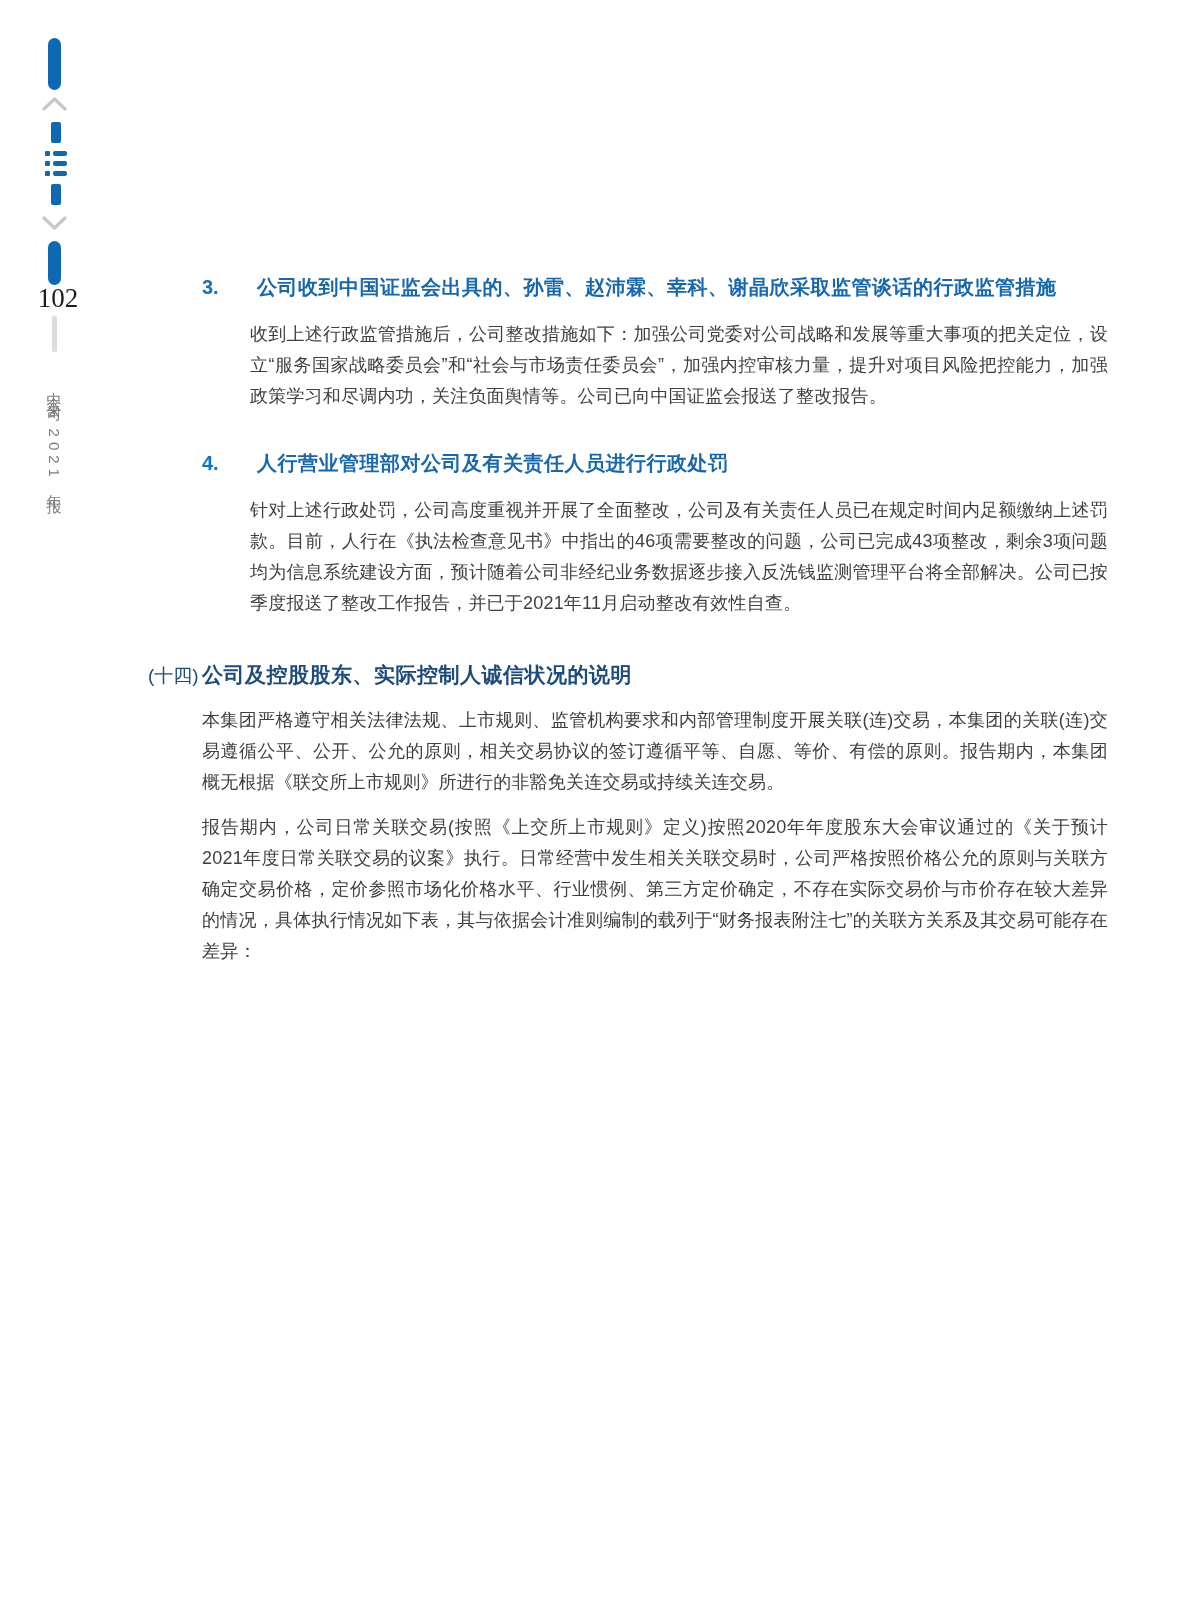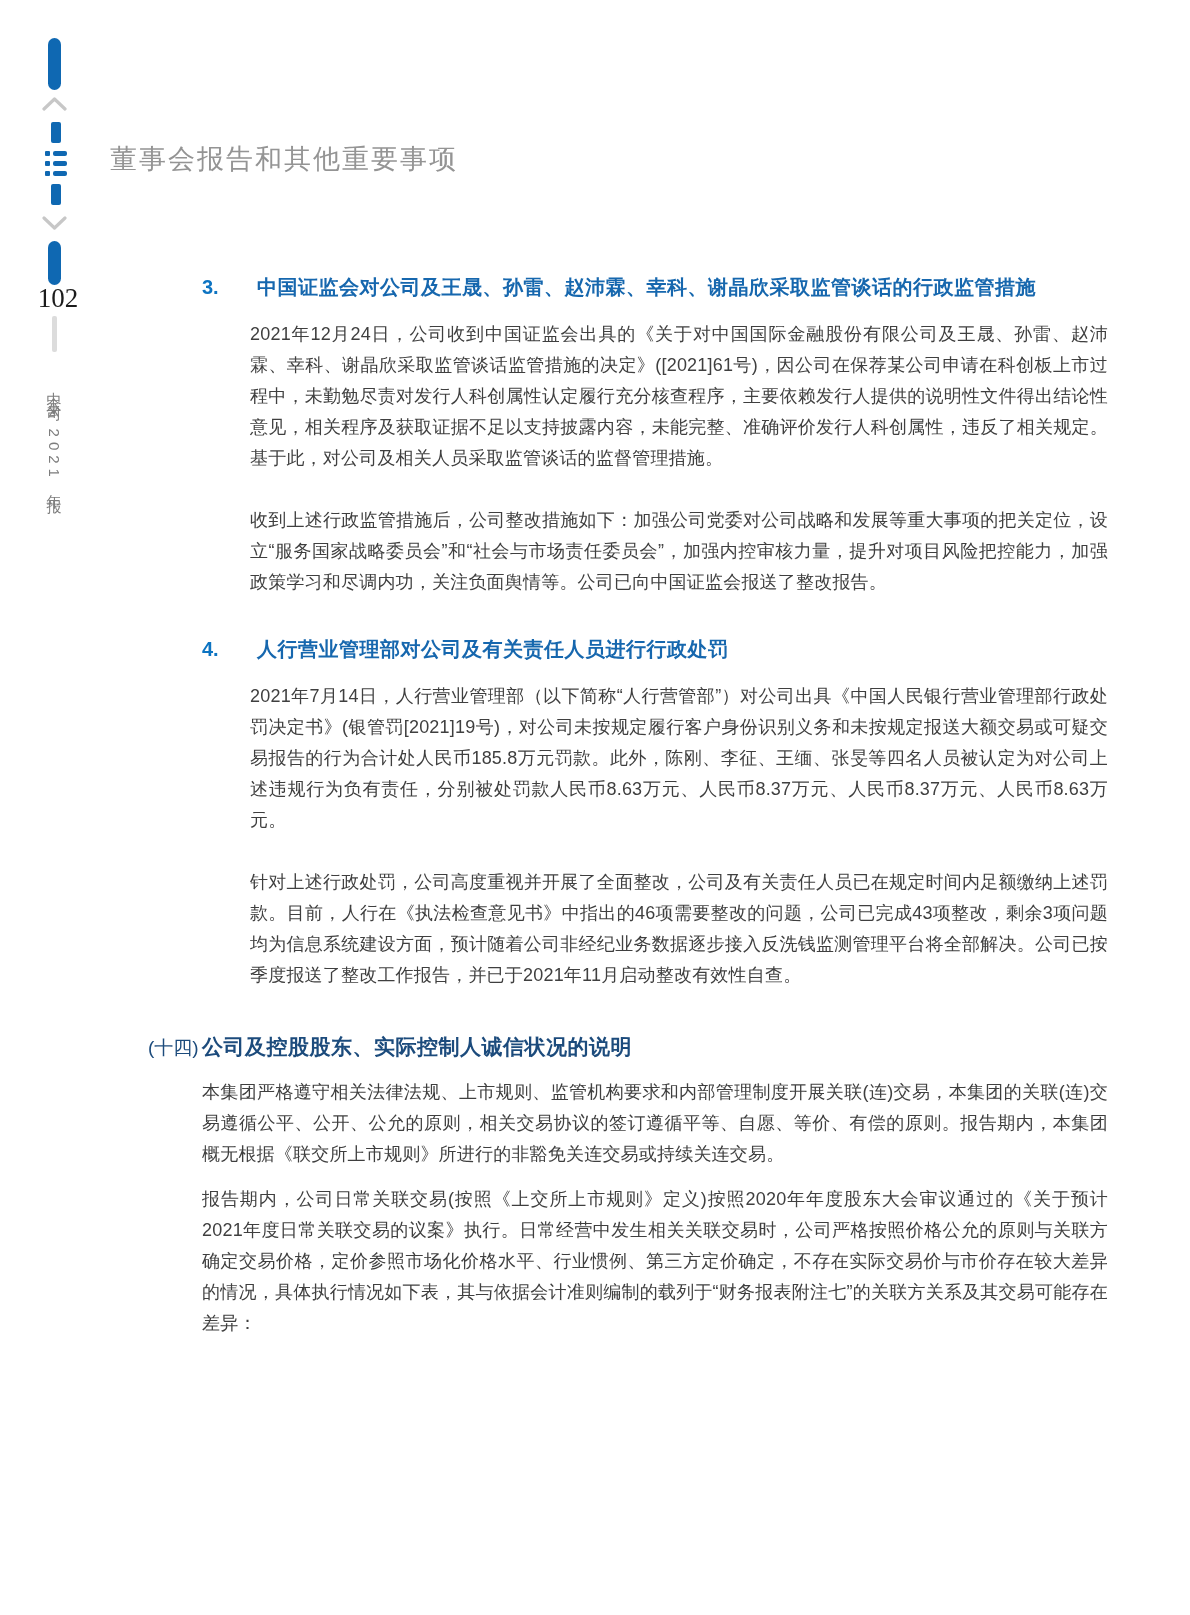--- a/index.html
+++ b/index.html
@@ -97,36 +97,33 @@
     <div class="sq sq2"></div>
     <svg class="chev chev-down" viewBox="0 0 25 15">
       <polyline points="2,2 12.5,12 23,2" fill="none" stroke="#c7c7c7" stroke-width="3.2" stroke-linecap="round" stroke-linejoin="round"></polyline>
     </svg>
     <div class="bar bar-bottom"></div>
     <div class="page-num">102</div>
     <div class="pn-line"></div>
     <div class="vcap">中金公司 • 2021年报</div>
   </aside>
 
-  <h1 class="chapter">董事会报告和其他重要事项</h1>
 
   <main class="content">
 
     <div class="sub-heading">
       <span class="num">3.</span>
-      <span class="title">中国证监会对公司及王晟、孙雷、赵沛霖、幸科、谢晶欣采取监管谈话的行政监管措施</span>
+      <span class="title">公司收到中国证监会出具的、孙雷、赵沛霖、幸科、谢晶欣采取监管谈话的行政监管措施</span>
     </div>
-    <p class="sub-p">2021年12月24日，公司收到中国证监会出具的《关于对中国国际金融股份有限公司及王晟、孙雷、赵沛霖、幸科、谢晶欣采取监管谈话监管措施的决定》([2021]61号)，因公司在保荐某公司申请在科创板上市过程中，未勤勉尽责对发行人科创属性认定履行充分核查程序，主要依赖发行人提供的说明性文件得出结论性意见，相关程序及获取证据不足以支持披露内容，未能完整、准确评价发行人科创属性，违反了相关规定。基于此，对公司及相关人员采取监管谈话的监督管理措施。</p>
     <p class="sub-p">收到上述行政监管措施后，公司整改措施如下：加强公司党委对公司战略和发展等重大事项的把关定位，设立“服务国家战略委员会”和“社会与市场责任委员会”，加强内控审核力量，提升对项目风险把控能力，加强政策学习和尽调内功，关注负面舆情等。公司已向中国证监会报送了整改报告。</p>
 
     <div class="sub-heading gap-section">
       <span class="num">4.</span>
       <span class="title">人行营业管理部对公司及有关责任人员进行行政处罚</span>
     </div>
-    <p class="sub-p">2021年7月14日，人行营业管理部（以下简称“人行营管部”）对公司出具《中国人民银行营业管理部行政处罚决定书》(银管罚[2021]19号)，对公司未按规定履行客户身份识别义务和未按规定报送大额交易或可疑交易报告的行为合计处人民币185.8万元罚款。此外，陈刚、李征、王缅、张旻等四名人员被认定为对公司上述违规行为负有责任，分别被处罚款人民币8.63万元、人民币8.37万元、人民币8.37万元、人民币8.63万元。</p>
     <p class="sub-p">针对上述行政处罚，公司高度重视并开展了全面整改，公司及有关责任人员已在规定时间内足额缴纳上述罚款。目前，人行在《执法检查意见书》中指出的46项需要整改的问题，公司已完成43项整改，剩余3项问题均为信息系统建设方面，预计随着公司非经纪业务数据逐步接入反洗钱监测管理平台将全部解决。公司已按季度报送了整改工作报告，并已于2021年11月启动整改有效性自查。</p>
 
     <div class="major-heading">
       <span class="num">(十四)</span>
       <span class="title">公司及控股股东、实际控制人诚信状况的说明</span>
     </div>
 
     <p class="major-p">本集团严格遵守相关法律法规、上市规则、监管机构要求和内部管理制度开展关联(连)交易，本集团的关联(连)交易遵循公平、公开、公允的原则，相关交易协议的签订遵循平等、自愿、等价、有偿的原则。报告期内，本集团概无根据《联交所上市规则》所进行的非豁免关连交易或持续关连交易。</p>
     <p class="major-p">报告期内，公司日常关联交易(按照《上交所上市规则》定义)按照2020年年度股东大会审议通过的《关于预计2021年度日常关联交易的议案》执行。日常经营中发生相关关联交易时，公司严格按照价格公允的原则与关联方确定交易价格，定价参照市场化价格水平、行业惯例、第三方定价确定，不存在实际交易价与市价存在较大差异的情况，具体执行情况如下表，其与依据会计准则编制的载列于“财务报表附注七”的关联方关系及其交易可能存在差异：</p>
 

